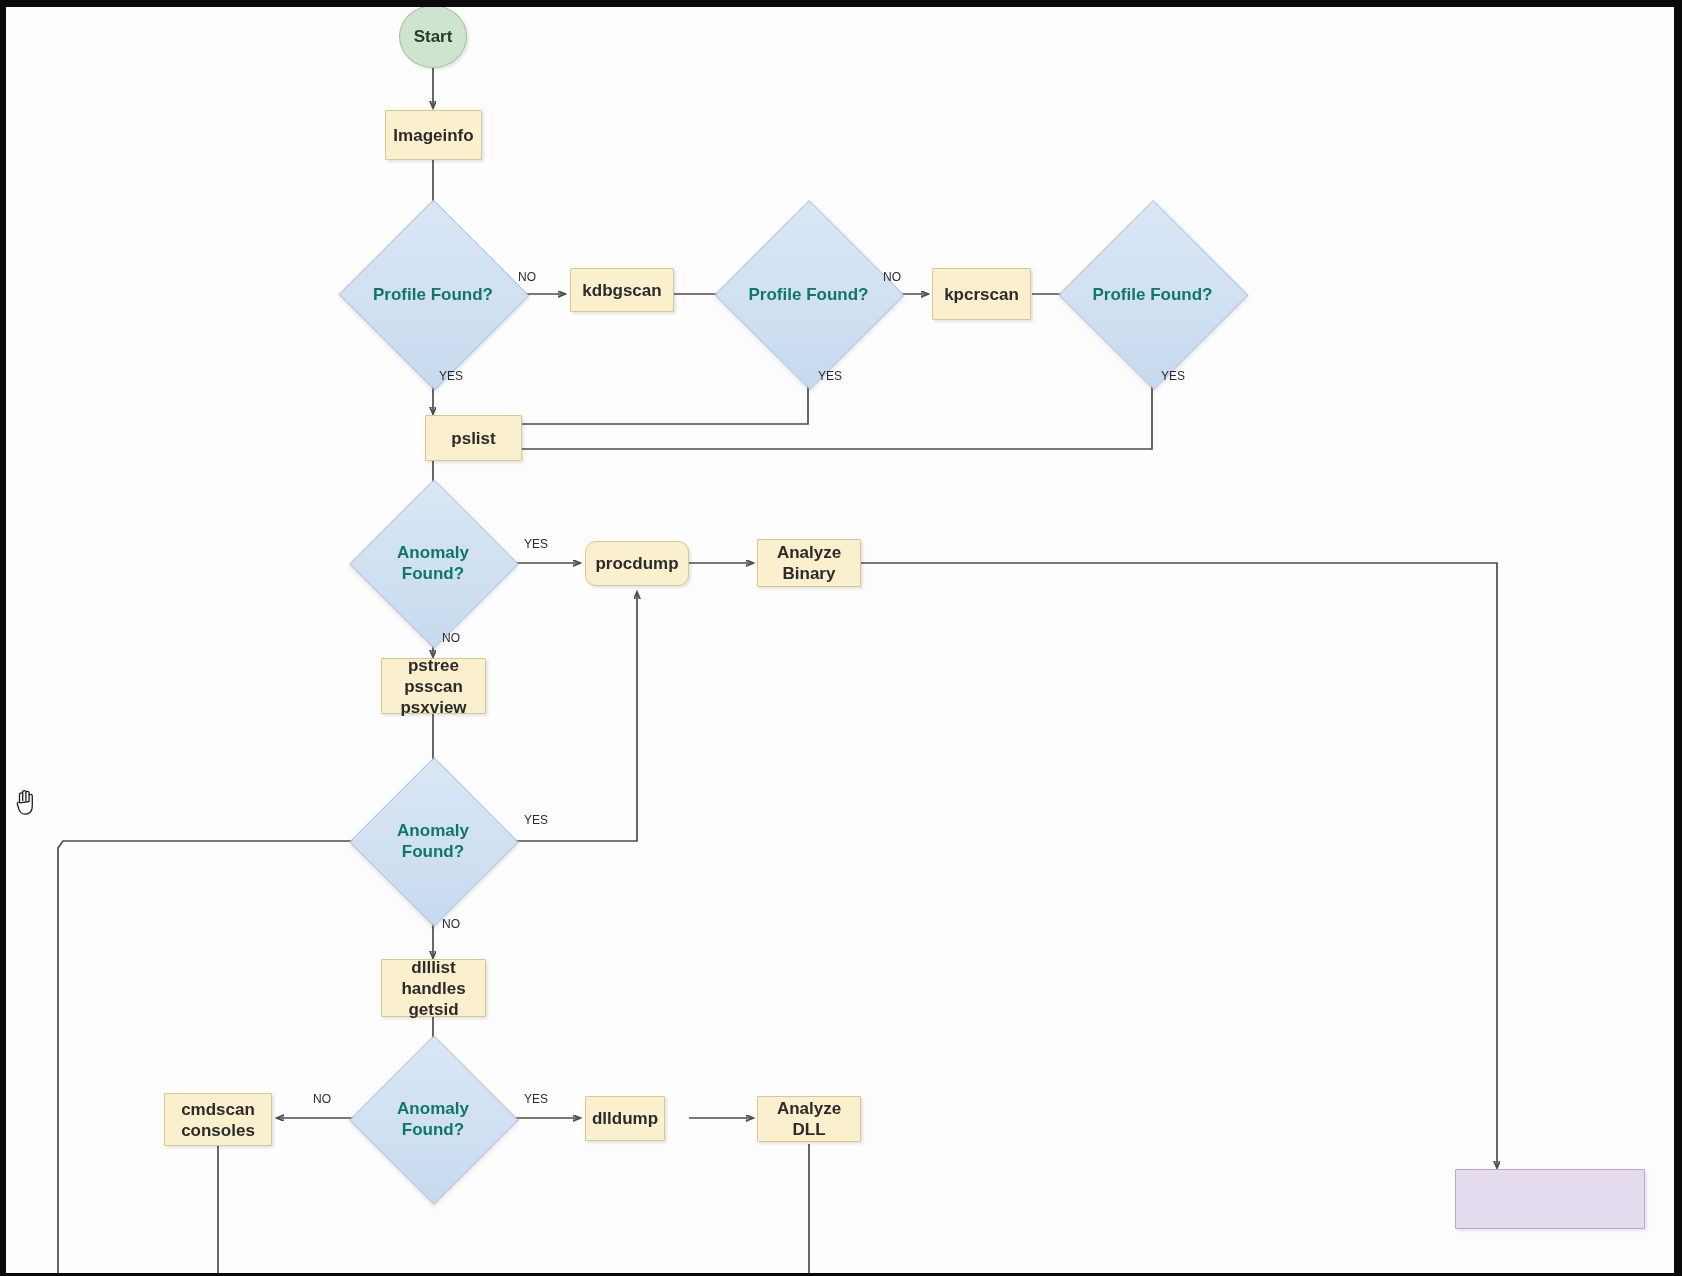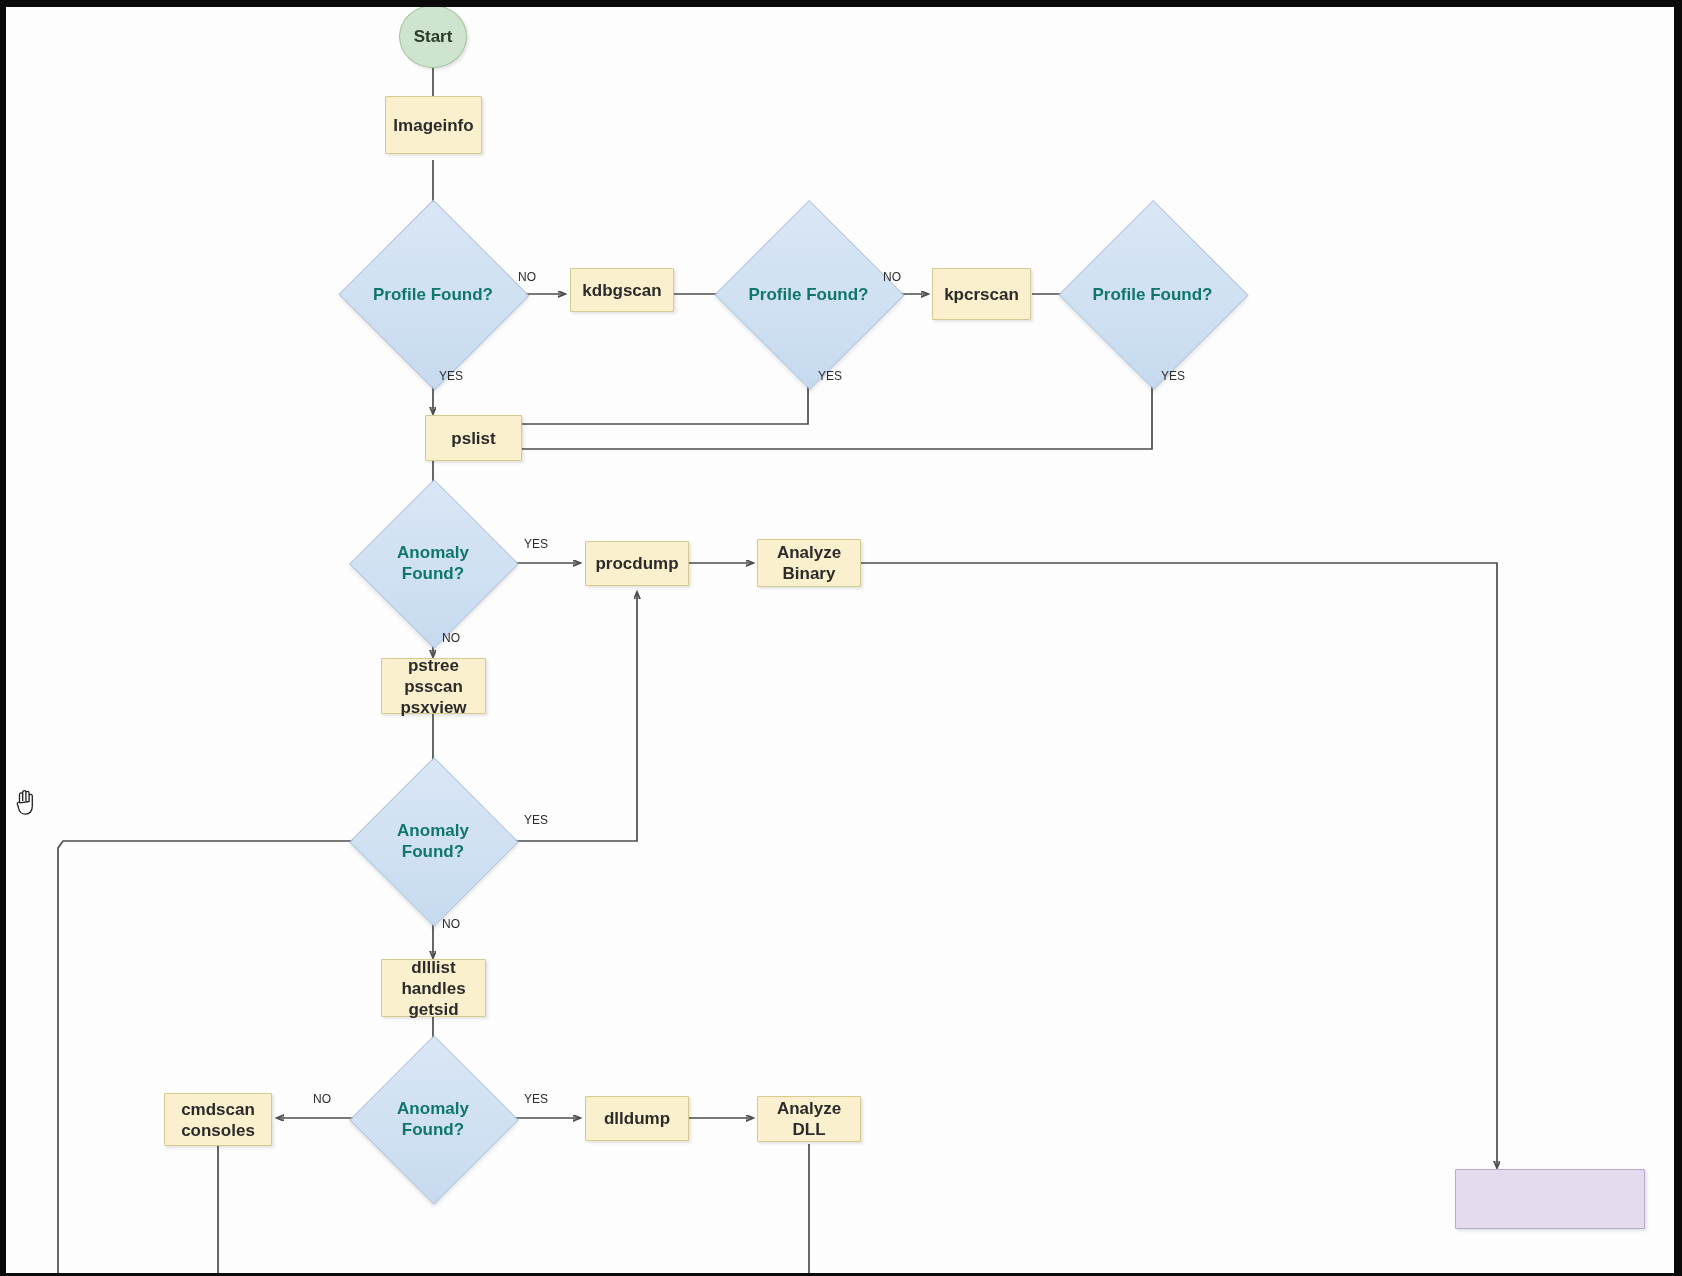--- a/index.html
+++ b/index.html
@@ -176,21 +176,21 @@
 
     <path d="M218,1146 L218,1276"></path>
 
     <path d="M58,1276 L58,848 L63,841 L369,841" marker-end="url(#arrow)"></path>
   </svg>
 
   <div class="node terminal" style="left:399px; top:5px; width:68px; height:63px;">
     <span>Start</span>
   </div>
 
-  <div class="node proc" style="left:385px; top:96px; width:97px; height:58px;">
+  <div class="node proc" style="left:385px; top:110px; width:97px; height:50px;">
     <span>Imageinfo</span>
   </div>
 
   <div class="node decision" style="left:366px; top:228px; width:134px; height:132px;">
     <span class="dia"></span>
     <span class="dtxt">Profile Found?</span>
   </div>
 
   <div class="node proc" style="left:570px; top:268px; width:104px; height:44px;">
     <span>kdbgscan</span>
@@ -213,21 +213,21 @@
   <div class="node proc" style="left:385px; top:415px; width:97px; height:46px;margin-left:40px;">
     <span>pslist</span>
   </div>
 
   <div class="node decision" style="left:374px; top:504px; width:118px; height:118px;">
     <span class="dia"></span>
     <span class="dtxt multiline">Anomaly
 Found?</span>
   </div>
 
-  <div class="node proc" style="left:585px; top:541px; width:104px; height:45px;">
+  <div class="node proc" style="left:585px; top:541px; width:104px; height:45px;border-radius:11px;">
     <span>procdump</span>
   </div>
 
   <div class="node proc multiline" style="left:757px; top:539px; width:104px; height:48px;">
     <span class="multiline">Analyze
 Binary</span>
   </div>
 
   <div class="node proc" style="left:381px; top:658px; width:105px; height:56px;align-items:center;">
     <span class="multiline">pstree
@@ -251,21 +251,21 @@
     <span class="dia"></span>
     <span class="dtxt multiline">Anomaly
 Found?</span>
   </div>
 
   <div class="node proc" style="left:164px; top:1093px; width:108px; height:53px;">
     <span class="multiline">cmdscan
 consoles</span>
   </div>
 
-  <div class="node proc" style="left:585px; top:1096px; width:104px; height:45px;">
+  <div class="node proc" style="left:585px; top:1096px; width:80px; height:45px;">
     <span>dlldump</span>
   </div>
 
   <div class="node proc" style="left:757px; top:1096px; width:104px; height:46px;">
     <span>Analyze DLL</span>
   </div>
 
   <div class="node store" style="left:1455px; top:1169px; width:190px; height:60px;">
     <span></span>
   </div>

